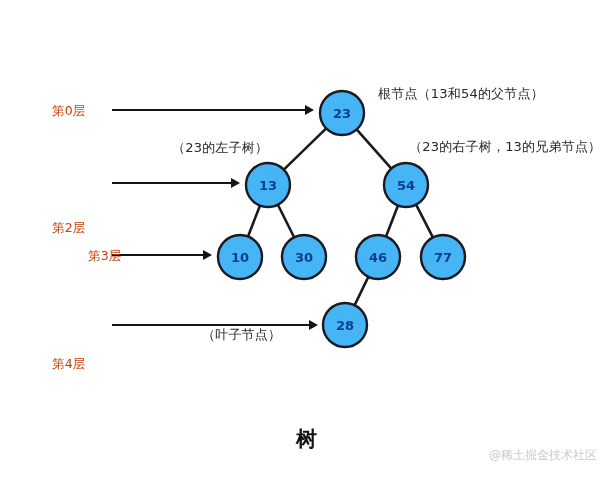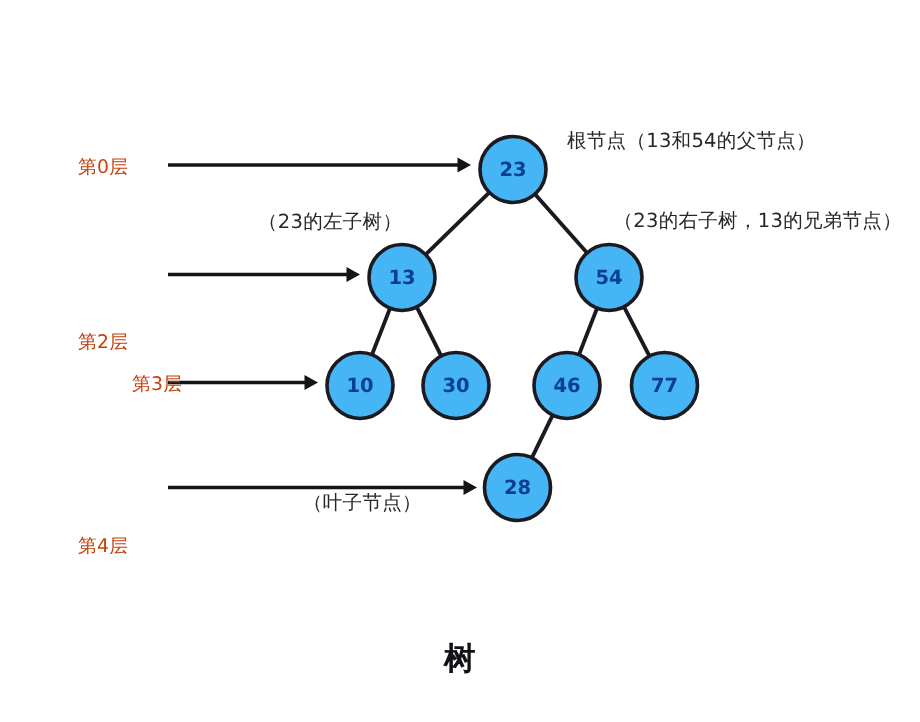--- a/index.html
+++ b/index.html
@@ -169,14 +169,15 @@
       <div class="layer-label" style="left: 52px; top: 332px; margin-top: 24px;">第4层</div>
     </div>
   <div id="annotations">
       <div class="annotation" style="left: 378px; top: 85px;">根节点（13和54的父节点）</div>
       <div class="annotation" style="left: 172px; top: 139px;">（23的左子树）</div>
       <div class="annotation" style="left: 409px; top: 138px;">（23的右子树，13的兄弟节点）</div>
       <div class="annotation" style="left: 202px; top: 286px; margin-top: 40px;">（叶子节点）</div>
     </div>
 
   <div id="figure-title">树</div>
+  <div id="watermark">@稀土掘金技术社区</div>
 
 </div>
 
 </body></html>

